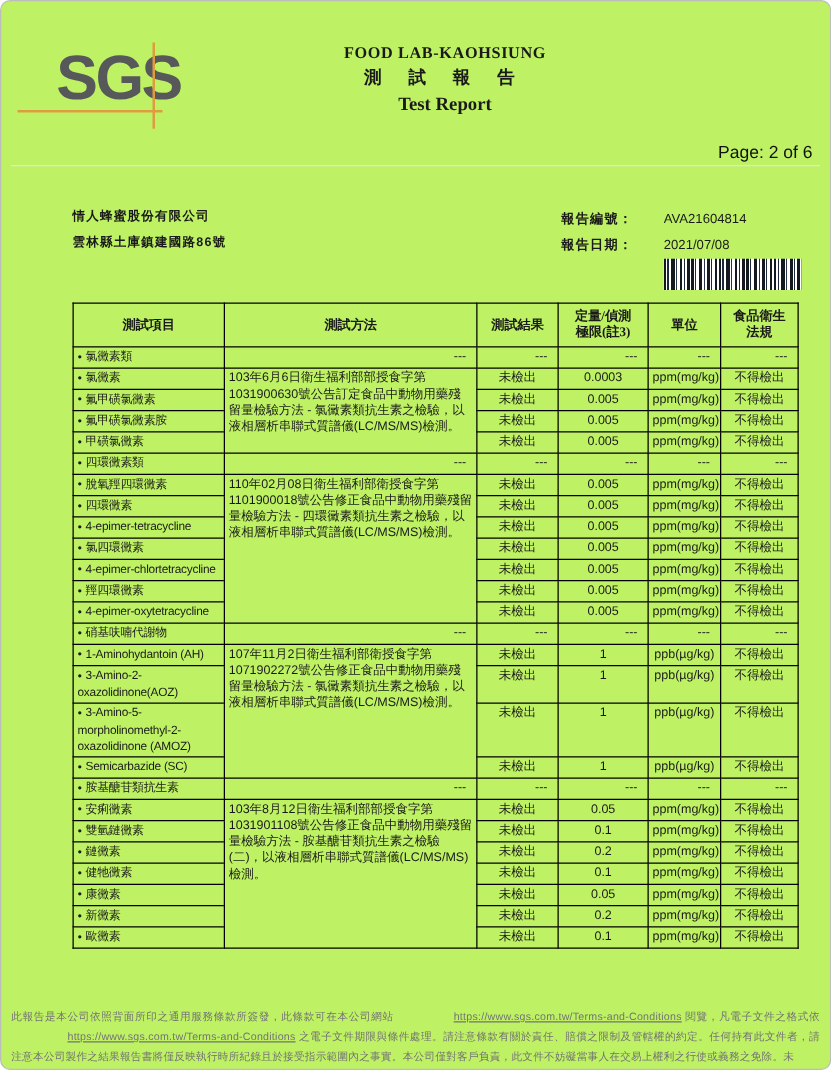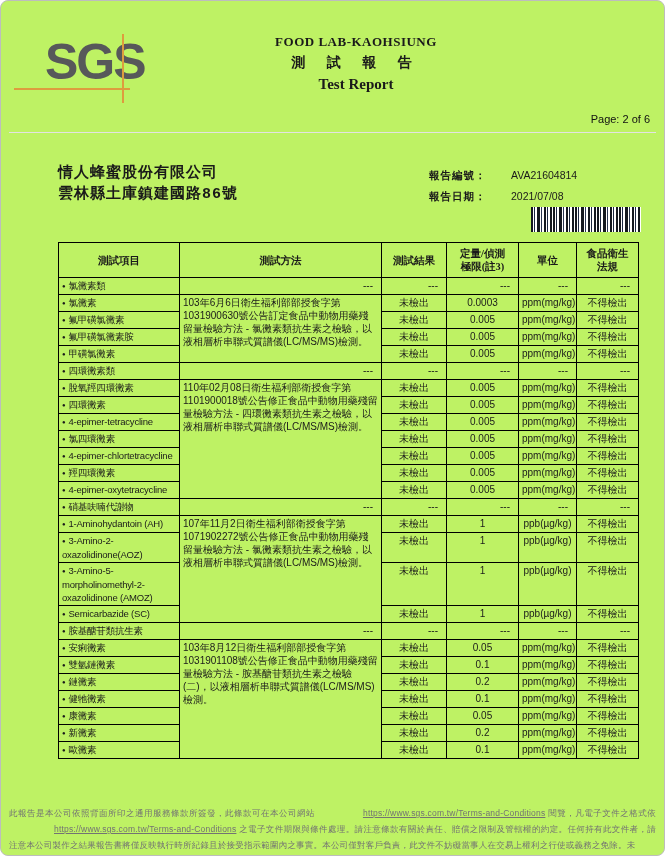--- a/index.html
+++ b/index.html
@@ -24,29 +24,29 @@
   .logo-vline{position:absolute;left:121px;top:33px;width:2px;height:69px;background:#dd9c3e;}
   
   .title-block{
     position:absolute;left:222px;top:30px;width:266px;text-align:center;
     font-family:"Liberation Serif", serif;
   }
   .title-zh{font-size:14px;line-height:21px;font-weight:600;letter-spacing:2px;}
   .title-en{font-size:13px;line-height:21px;font-weight:bold;letter-spacing:.5px;}
   .title-report-zh{font-size:14px;line-height:21px;font-weight:600;letter-spacing:9px;}
   .title-report-en{font-size:15px;line-height:22px;font-weight:bold;}
-  .page-indicator{position:absolute;right:14px;top:112px;font-size:11px;color:#111;}
+  .page-indicator{position:absolute;right:14px;top:112px;font-size:14px;color:#111;}
   .header-rule{position:absolute;left:8px;right:8px;top:131px;height:1px;background:#e3e3e3;}
   
   .client-block{
     position:absolute;left:57px;top:162px;
-    font-family:Liberation Mono, monospace;
-    font-weight:bold;font-size:15px;line-height:21px;letter-spacing:1px;
-  }
-  .report-info{position:absolute;left:428px;top:164px;font-size:10.5px;line-height:21px;}
+    font-family:Liberation Sans, sans-serif;
+    font-weight:bold;font-size:10px;line-height:21px;letter-spacing:1px;
+  }
+  .report-info{position:absolute;left:448px;top:164px;font-size:10.5px;line-height:21px;}
   .report-info .row{display:flex;}
   .report-info .lbl{
     width:82px;font-family:"Liberation Serif", serif;font-weight:bold;letter-spacing:1px;
   }
   .report-info .val{font-family:"Liberation Sans", sans-serif;}
   .barcode{
     position:absolute;left:530px;top:206px;width:110px;height:25px;
     background-image:repeating-linear-gradient(90deg,
       #14181f 0 2px,#fff 2px 3px,
       #1c2740 3px 4px,#fff 4px 6px,

